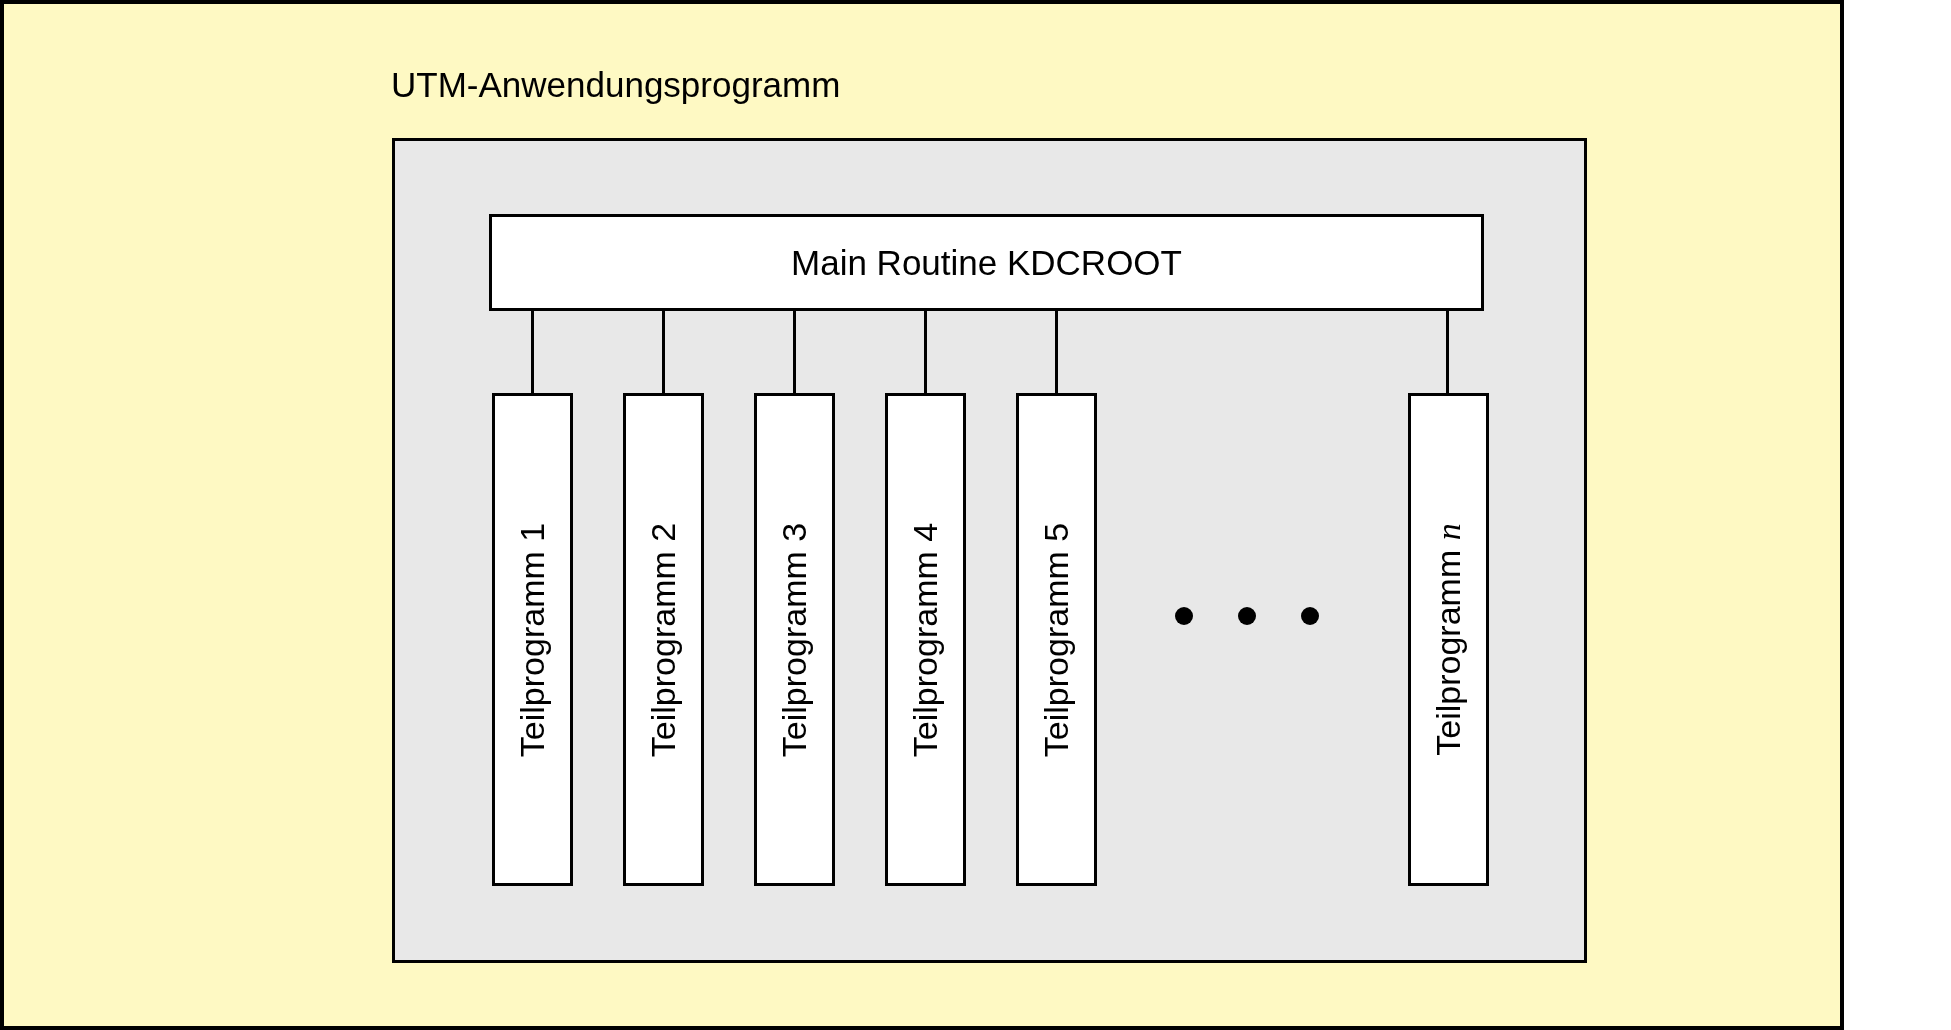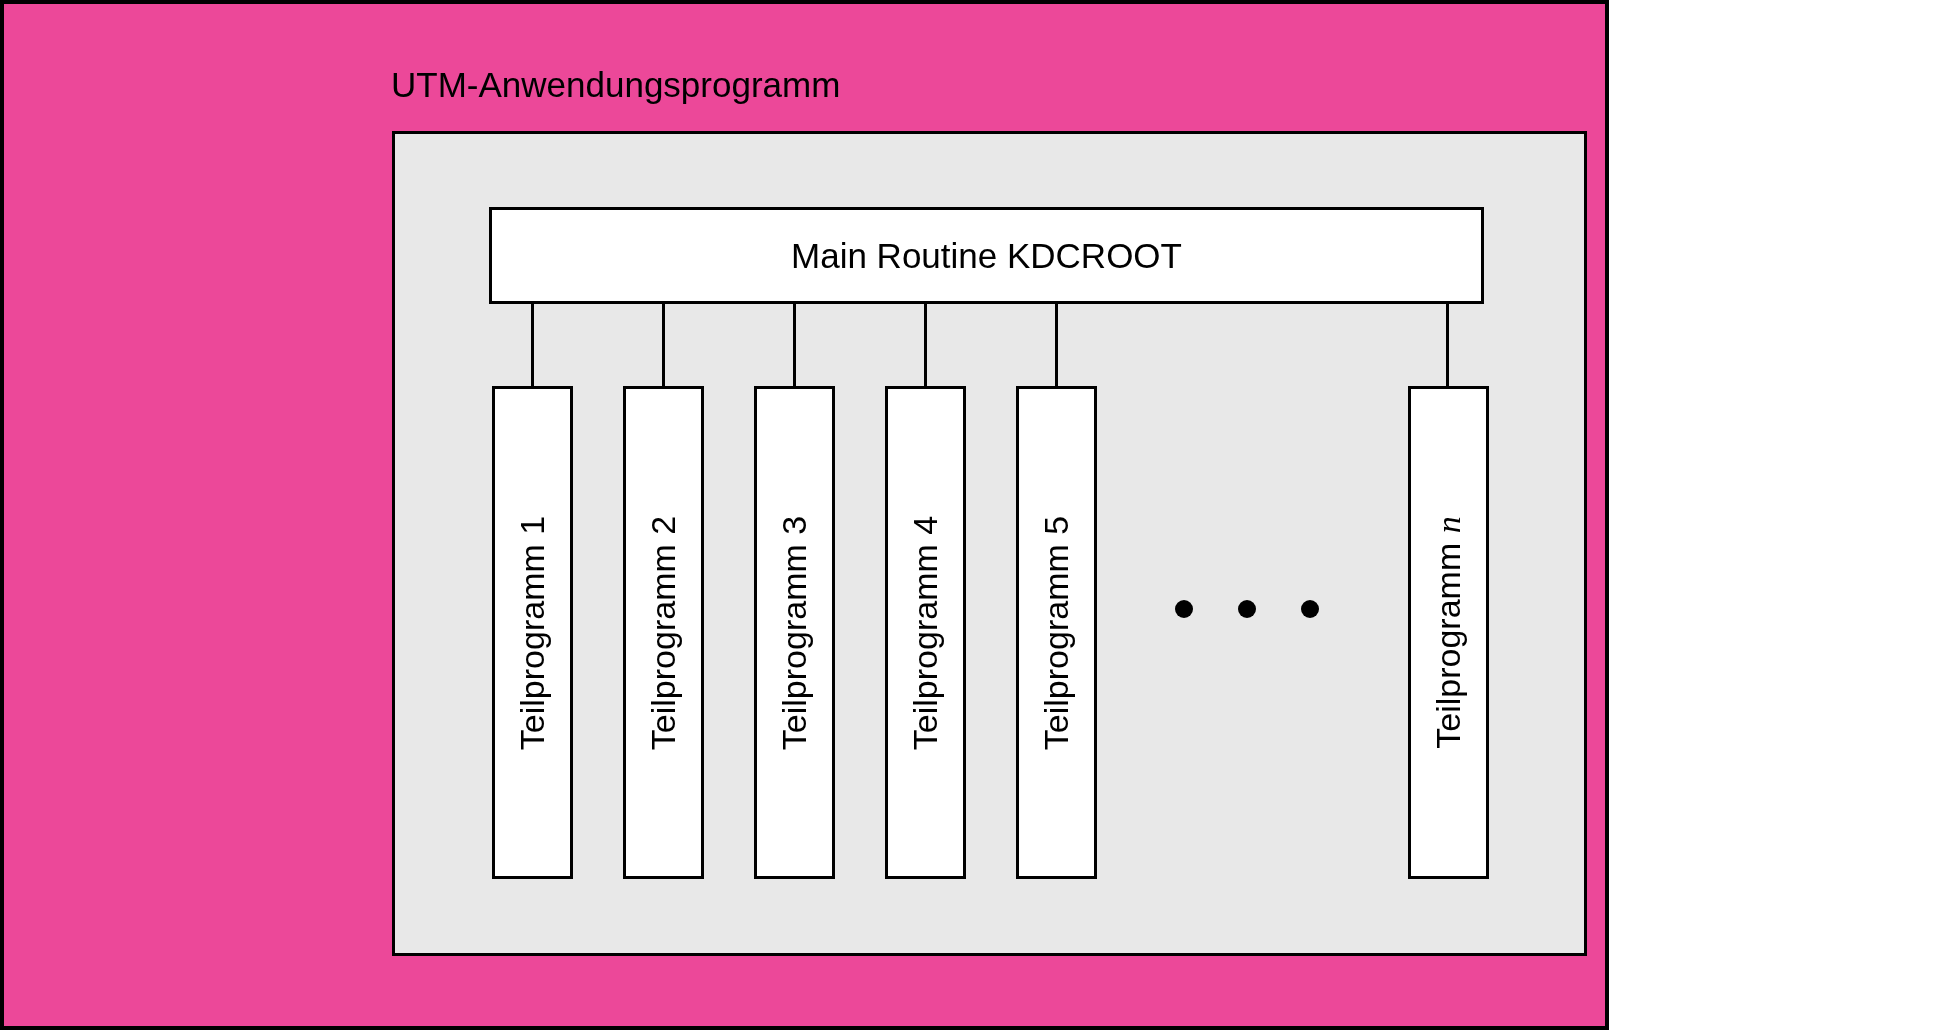--- a/index.html
+++ b/index.html
@@ -1,39 +1,39 @@
 <!DOCTYPE html>
 <html><head>
 <meta charset="utf-8">
 <style>
   html, body { margin: 0; padding: 0; background: #fff; }
   .frame {
     position: relative;
-    width: 1609px;
+    width: 1844px;
     height: 1030px;
     box-sizing: border-box;
     border: 4px solid #000;
-    background: #ec4899;
+    background: #fef9c3;
     font-family: "Liberation Sans", "DejaVu Sans", sans-serif;
     color: #000;
     overflow: hidden;
   }
   .diagram-title {
     position: absolute;
     left: 387px;
     top: 60px;
     font-size: 35px;
     line-height: 1.2;
     color: #000;
     white-space: nowrap;
   }
   .panel {
     position: absolute;
     left: 388px;
-    top: 127px;
+    top: 134px;
     width: 1195px;
     height: 825px;
     box-sizing: border-box;
     border: 3px solid #000;
     background: #e8e8e8;
   }
   .main-box {
     position: absolute;
     left: 94px;
     top: 73px;

